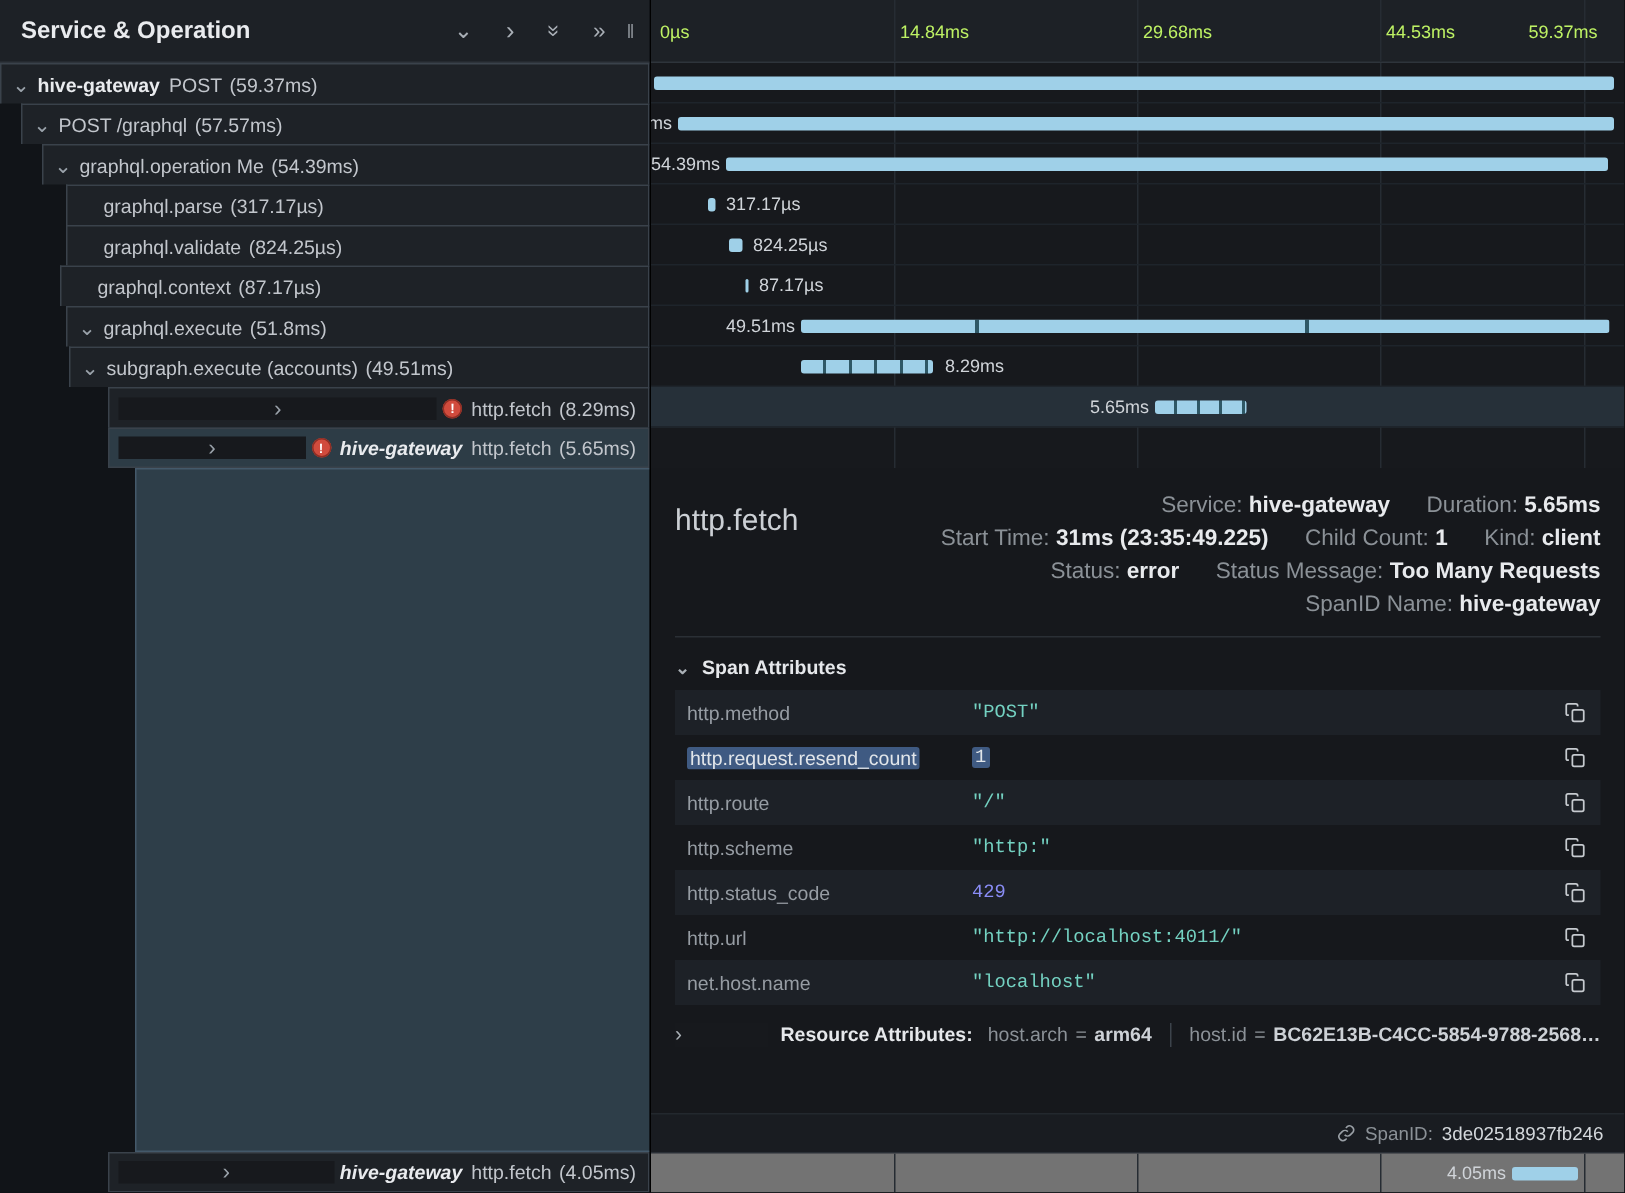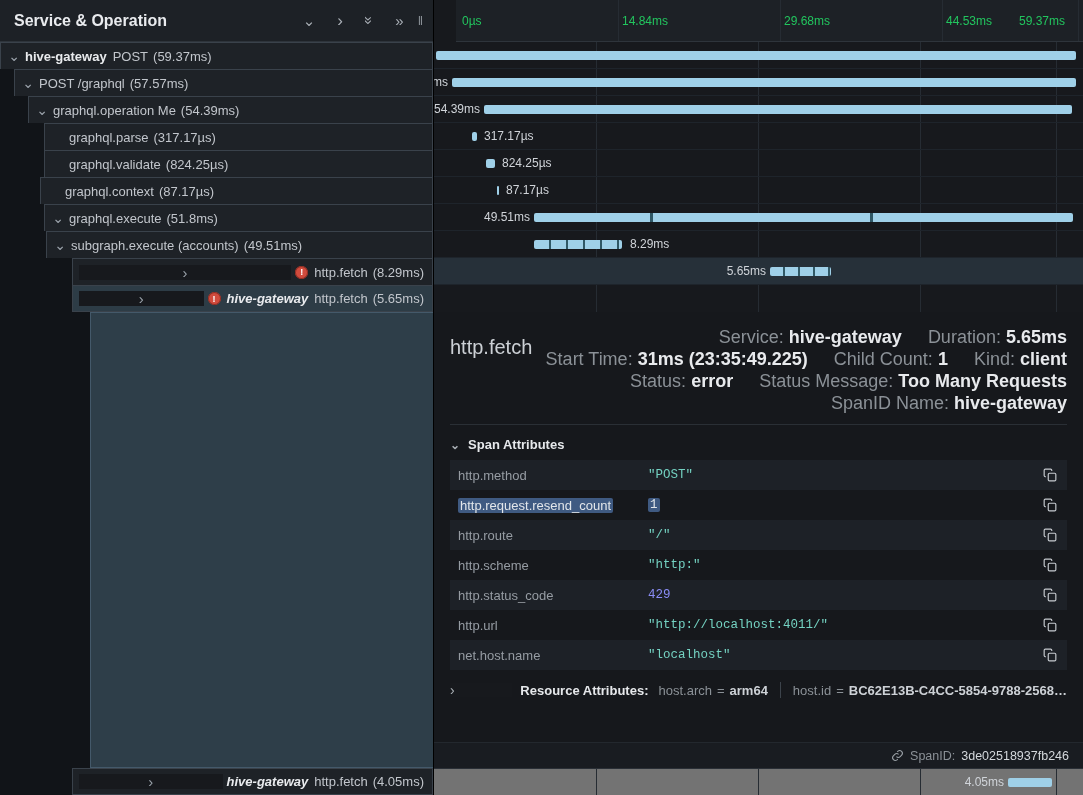--- a/index.html
+++ b/index.html
@@ -34,54 +34,54 @@
   .svc { font-weight:bold; color:#e9ebee; margin-right:6px; }
   .svc.it { font-style:italic; }
   .op { color:#c2c6cc; }
   .dur { color:#c2c6cc; margin-left:5px; }
 
   .tree-gap { flex:1; display:flex; min-height:0; background:#111418; }
   .sel-region { margin-left:90px; flex:1; background:#2e3e49; border:1px solid #44596a; border-right:none; }
 
   
   .right { flex:1; display:flex; flex-direction:column; background:#17191d; min-width:0; }
-  .ruler { height:42px; flex:none; position:relative; background:#1d2126; border-bottom:1px solid #2e343b; font-size:12px; color:#22c55e; overflow:hidden;margin-left:22px; }
+  .ruler { height:42px; flex:none; position:relative; background:#1d2126; border-bottom:1px solid #2e343b; font-size:12px; color:#bef264; overflow:hidden; }
   .ruler .tick { position:absolute; top:0; line-height:42px; white-space:nowrap; }
   .gridline { position:absolute; top:0; bottom:0; width:1px; background:#262c33; }
   .t-rows { height:270px; flex:none; position:relative; overflow:hidden; }
   .t-row { position:relative; height:27px; border-bottom:1px solid #1e242b; overflow:hidden; }
   .t-row.selected { background:#263039; }
   .bar { position:absolute; top:9px; height:9px; background:#9fd0e8; border-radius:2px; cursor:pointer; }
   .bar.seg15 { background:repeating-linear-gradient(90deg,#9fd0e8 0 15px,#2f5866 15px 17px); }
   .bar.seg13 { background:repeating-linear-gradient(90deg,#9fd0e8 0 13px,#2f5866 13px 15px); }
   .bar.ticks { background-color:#9fd0e8; background-image:linear-gradient(90deg,transparent 0 116px,#2f5866 116px 119px,transparent 119px 100%),linear-gradient(90deg,transparent 0 336px,#2f5866 336px 339px,transparent 339px 100%); }
   .blabel { position:absolute; top:0; line-height:27px; font-size:12px; color:#d0d4d9; white-space:nowrap; }
 
   
   .detail { flex:1; min-height:0; display:flex; flex-direction:column; background:#16181c; }
   .d-body { flex:1; min-height:0; padding:14px 16px 0; overflow:hidden; }
   .d-head { display:flex; }
   .d-title { font-size:20px; color:#ccd0d5; font-weight:400; padding-top:10px; white-space:nowrap; }
-  .d-meta { flex:1; text-align:right; font-size:18px; line-height:22px; white-space:nowrap; }
+  .d-meta { flex:1; text-align:right; font-size:15px; line-height:22px; white-space:nowrap; }
   .m-lbl { color:#8b9197; }
   .m-val { color:#e8eaed; font-weight:bold; }
   .m-gap { display:inline-block; width:16px; }
   .d-div { border-top:1px solid #2a2f35; margin:10px 0; }
   .sec-head { display:flex; align-items:center; gap:8px; font-weight:bold; color:#e6e8eb; font-size:13px; padding:2px 0 8px; cursor:pointer; }
   .sec-chev { color:#aab0b6; font-size:12px; line-height:1; }
   .sec-chev.down::before { content:"⌄"; }
   .sec-chev.right::before { content:"›"; font-size:14px; }
   .a-row { display:flex; align-items:center; height:30px; padding:0 8px; }
   .a-row:nth-child(odd) { background:#1d2127; }
   .a-key { width:190px; flex:none; color:#969ca3; white-space:nowrap; overflow:hidden; }
   .a-val { flex:1; font-family:"Liberation Mono", monospace; font-size:12.5px; color:#74d2c2; white-space:nowrap; overflow:hidden; }
   .a-val.num { color:#8a8df6; }
   .hl { background:#3f5a82; color:#e2e6ea; border-radius:2px; padding:0 2px; }
   .copy-btn { flex:none; cursor:pointer; display:flex; padding:2px; }
-  .res-row { display:flex; align-items:center; margin-top:12px; font-size:13px; white-space:nowrap; }
+  .res-row { display:flex; margin-top:12px; font-size:13px; white-space:nowrap; }
   .res-head { font-weight:bold; color:#e6e8eb; margin:0 10px 0 8px; }
   .res-k { color:#8b9197; }
   .res-eq { color:#8b9197; margin:0 5px; }
   .res-v { color:#cdd1d6; font-weight:bold; }
   .res-sep { width:1px; height:16px; background:#3c434b; margin:0 12px; }
   .d-footer { flex:none; height:26px; display:flex; align-items:center; justify-content:flex-end; gap:6px; padding:0 14px; font-size:12.5px; border-top:1px solid #23282e; background:#191c21; }
   .f-lbl { color:#8b9197; }
   .f-val { color:#d4d8dc; }
 
   .t-bottom { height:27px; flex:none; position:relative; border-top:1px solid #2a2f36; overflow:hidden; background:#737373; }

